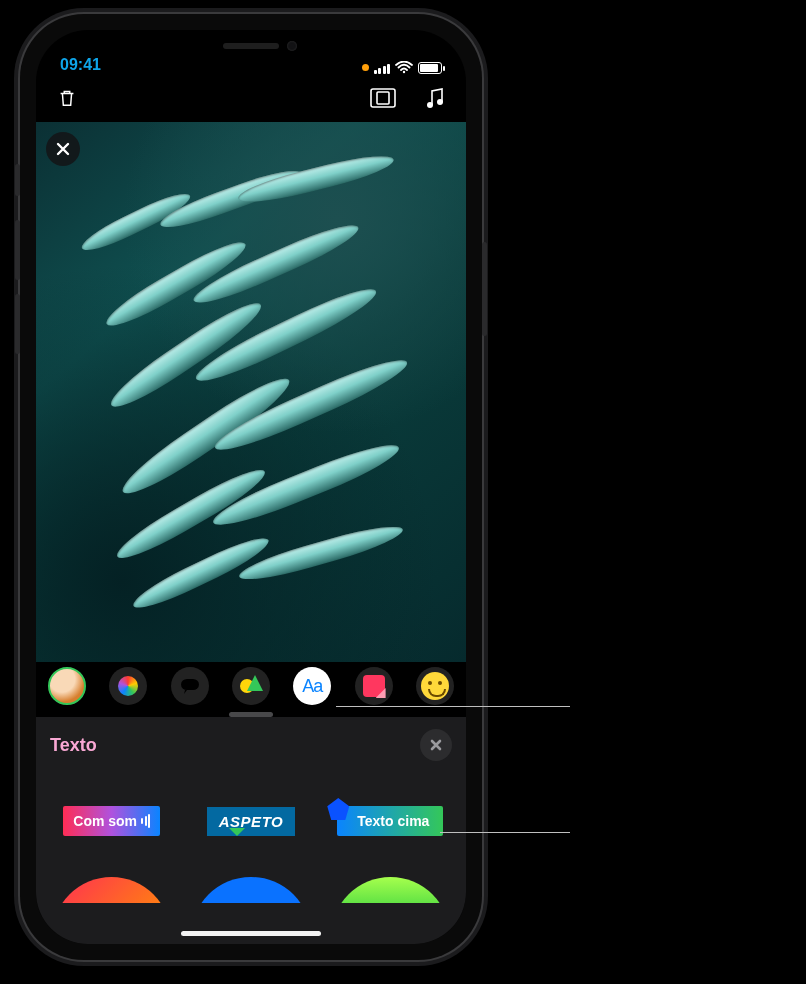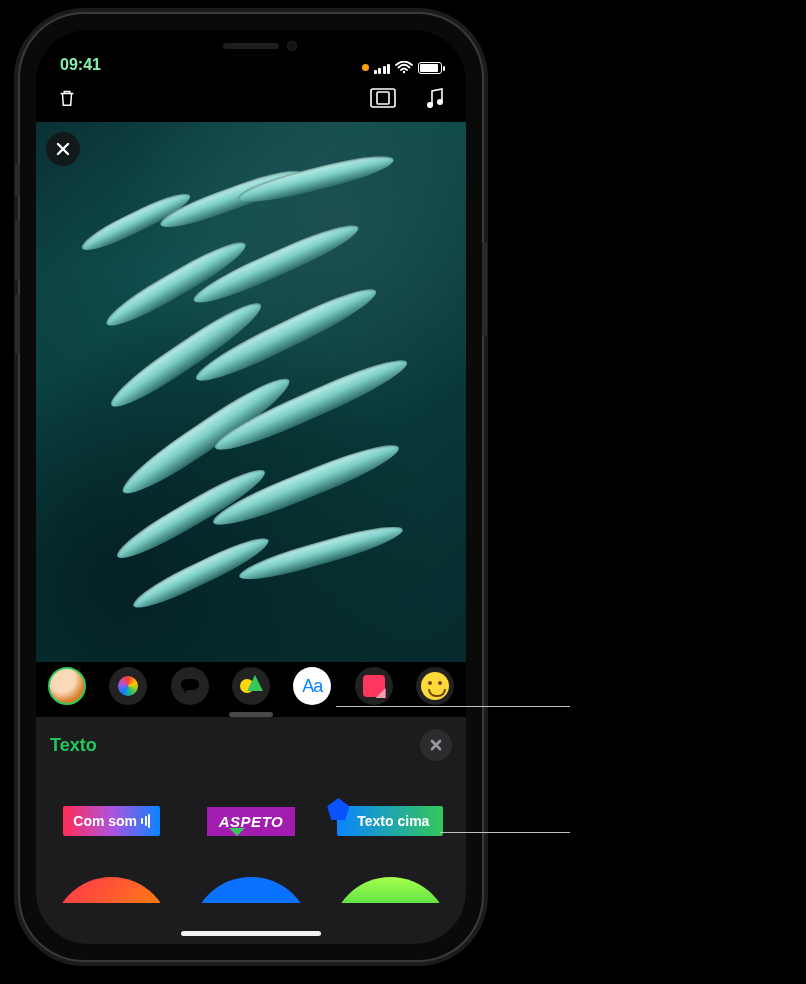--- a/index.html
+++ b/index.html
@@ -31,21 +31,21 @@
   .notch {
     position: absolute; top: 0; left: 50%; transform: translateX(-50%);
     width: 196px; height: 32px; background:#000;
     border-bottom-left-radius: 20px; border-bottom-right-radius: 20px;
     z-index: 50; display:flex; align-items:center; justify-content:center; gap:30px;
   }
   .speaker { width:56px; height:6px; background:#1e1e1e; border-radius:3px; }
   .cam { width:10px; height:10px; background:#121214; border-radius:50%; box-shadow: inset 0 0 2px #333; position:absolute; right:52px; top:11px; }
 
   
-  .statusbar { height: 46px; display:flex; align-items:flex-end; justify-content:space-between; padding: 0 24px 2px; color:#86efac; font-size:16px; font-weight:600; z-index:40; position:relative; }
+  .statusbar { height: 46px; display:flex; align-items:flex-end; justify-content:space-between; padding: 0 24px 2px; color:#0ea5e9; font-size:16px; font-weight:600; z-index:40; position:relative; }
   .status-right { display:flex; align-items:center; gap:5px; }
   .dot-rec { width:7px; height:7px; background:#ff9f0a; border-radius:50%; }
   .sig { display:flex; align-items:flex-end; gap:1.5px; height:12px; }
   .sig i { width:3px; background:#fff; border-radius:1px; }
   .sig i:nth-child(1){height:4px}.sig i:nth-child(2){height:6px}.sig i:nth-child(3){height:8px}.sig i:nth-child(4){height:10px}
   .wifi-icn, .batt-icn { display:inline-flex; }
   .batt { width:24px; height:12px; border:1.5px solid #fff; border-radius:3px; position:relative; }
   .batt::after{content:"";position:absolute;right:-4px;top:3px;width:2px;height:5px;background:#fff;border-radius:1px;}
   .batt i{position:absolute;left:1px;top:1px;bottom:1px;width:80%;background:#fff;border-radius:1px;}
 
@@ -83,31 +83,31 @@
   .emoji-ic{width:28px;height:28px;border-radius:50%;background:#ffd93a;position:relative;}
   .emoji-ic::before{content:"";position:absolute;left:7px;top:9px;width:4px;height:4px;background:#6b4b00;border-radius:50%;box-shadow:10px 0 0 #6b4b00;}
   .emoji-ic::after{content:"";position:absolute;left:7px;top:17px;width:14px;height:6px;border:2px solid #6b4b00;border-top:none;border-radius:0 0 10px 10px;}
 
   
   .grabber { width:44px;height:5px;background:#48484a;border-radius:3px;margin:2px auto 0; }
 
   
   .panel { flex:1; background:#1c1c1e; display:flex; flex-direction:column; padding:10px 14px 0; }
   .panel-header { display:flex; align-items:center; justify-content:space-between; height:36px; }
-  .panel-title { color:#22c55e; font-size:18px; font-weight:600; }
+  .panel-title { color:#f9a8d4; font-size:18px; font-weight:600; }
   .panel-close { width:32px;height:32px;border-radius:50%;background:#2c2c2e;display:flex;align-items:center;justify-content:center;cursor:pointer; }
   .panel-close svg{stroke:#9a9a9e;stroke-width:2.6;}
 
   .style-row { display:flex; gap:20px; padding:30px 2px 10px; }
   .style-item { flex:1; height:56px; display:flex; align-items:center; justify-content:center; cursor:pointer; }
   .chip1 { padding:7px 10px; color:#fff; font-size:14px; font-weight:700; background:linear-gradient(90deg,#ff2d55,#af52de,#0a84ff); border-radius:2px; display:flex; align-items:center; gap:4px;}
   .sound-waves{display:inline-flex;gap:1.5px;align-items:center;}
   .sound-waves i{width:2px;background:#fff;border-radius:1px;}
   .sound-waves i:nth-child(1){height:6px}.sound-waves i:nth-child(2){height:10px}.sound-waves i:nth-child(3){height:14px}
-  .chip2 { padding:6px 12px; color:#fff; font-size:15px; font-weight:800; font-style:italic; letter-spacing:.5px; background:#a21caf; position:relative;}
+  .chip2 { padding:6px 12px; color:#fff; font-size:15px; font-weight:800; font-style:italic; letter-spacing:.5px; background:#0369a1; position:relative;}
   .chip2::after{content:"";position:absolute;left:22px;bottom:-8px;width:0;height:0;border:8px solid transparent;border-top-color:#34c759;}
   .chip3 { padding:7px 14px 7px 20px; color:#fff; font-size:14px; font-weight:700; background:linear-gradient(90deg,#0a84ff,#34c759); position:relative; border-radius:2px;}
   .chip3::before{content:"";position:absolute;left:-10px;top:-8px;width:22px;height:22px;background:#0a52ff;clip-path:polygon(50% 0,100% 38%,82% 100%,18% 100%,0 38%);}
 
   .style-row2 { display:flex; gap:20px; padding:18px 2px 0; height:44px; overflow:hidden; }
   .blob { flex:1; height:60px; border-radius:50% 50% 0 0 / 100% 100% 0 0; }
   .blob1{background:linear-gradient(135deg,#ff2d55,#ff9500);}
   .blob2{background:#0a72ff;}
   .blob3{background:linear-gradient(180deg,#a6ff4d,#0bbf3a);}
 

